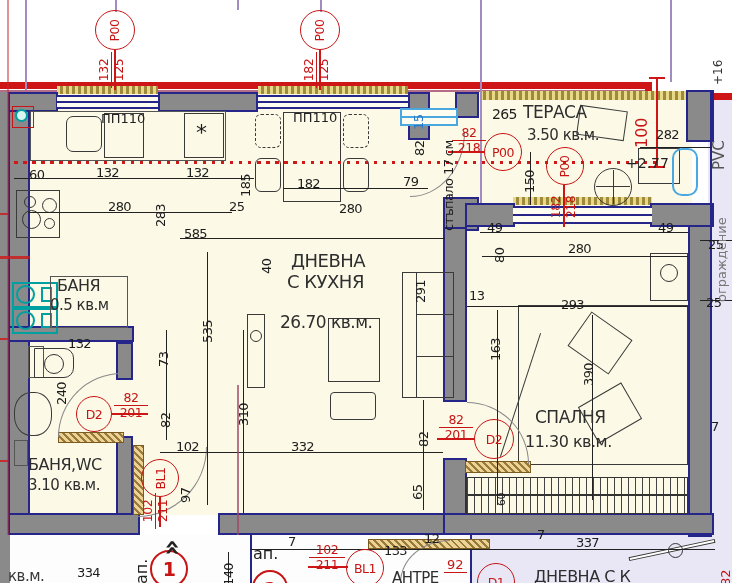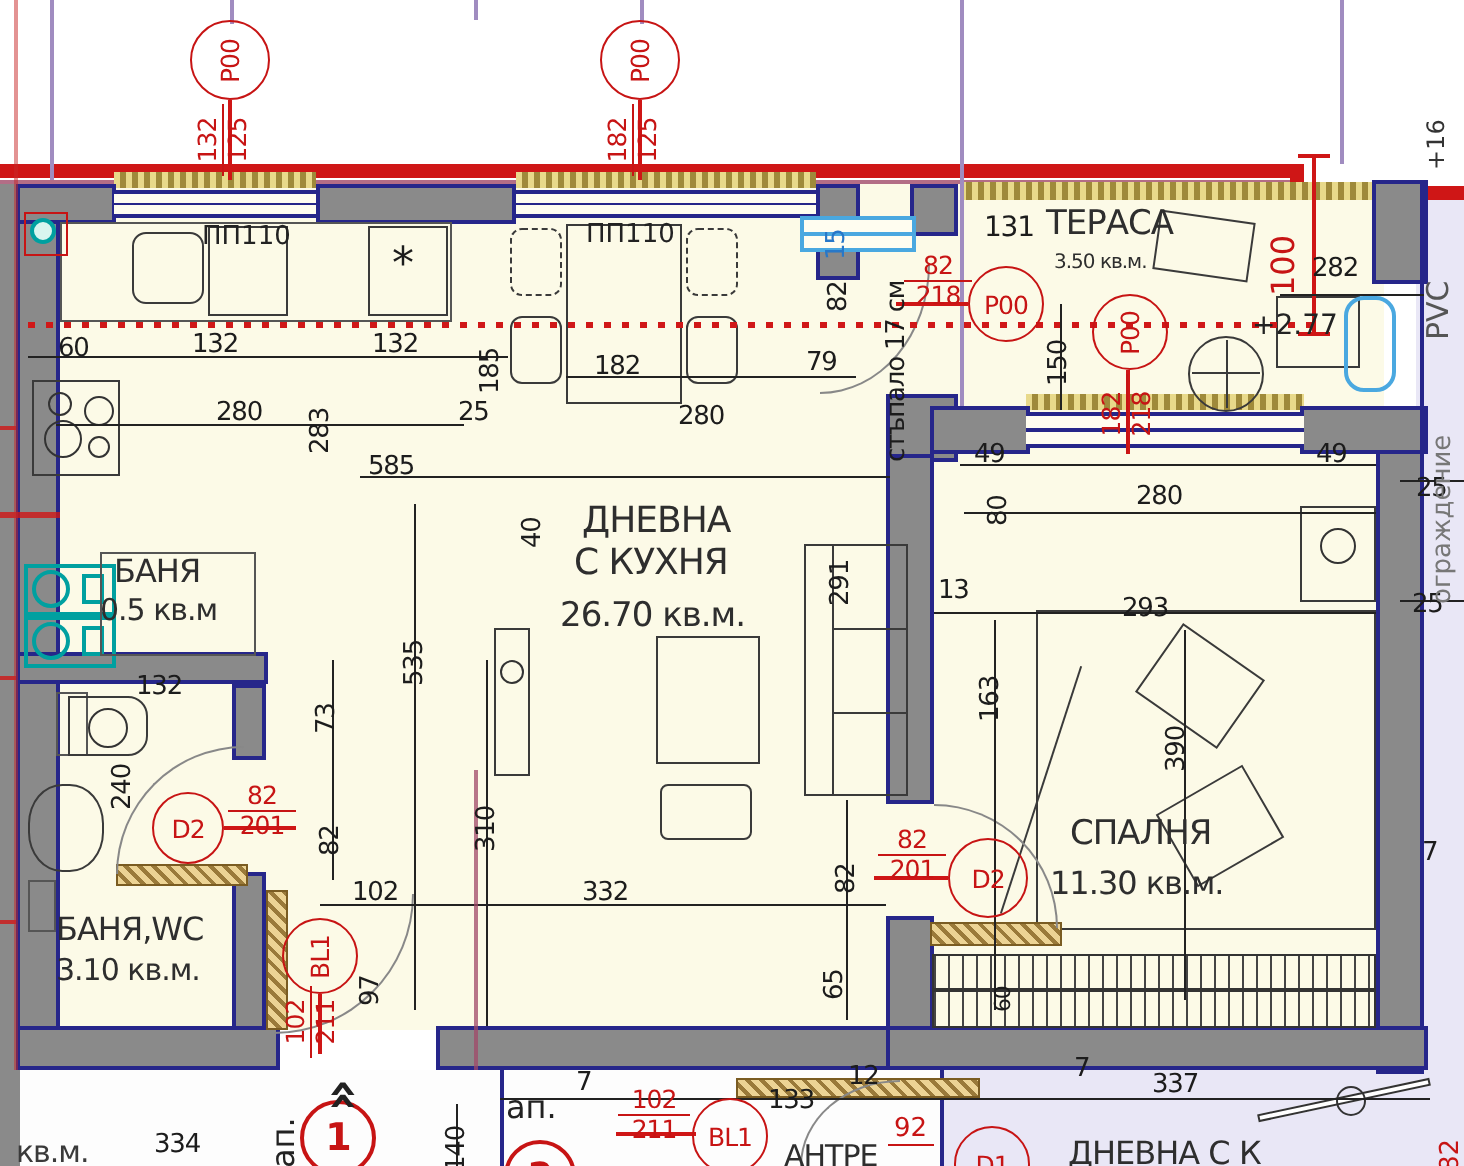--- a/index.html
+++ b/index.html
@@ -328,30 +328,30 @@
   <div class="t dim" style="left:288px;top:534px">7</div>
   <div class="t dim" style="left:576px;top:535px">337</div>
   <div class="t dim" style="left:384px;top:543px">133</div>
   <div class="t dim" style="left:424px;top:531px">12</div>
   <div class="t dim" style="left:537px;top:527px">7</div>
   <div class="t dim" style="left:77px;top:565px">334</div>
   <div class="t dim rot" style="left:495px;top:506px;font-size:11px">60</div>
 
   <div class="t rm" style="left:291px;top:250px;font-size:18px">ДНЕВНА</div>
   <div class="t rm" style="left:287px;top:271px;font-size:18px">С КУХНЯ</div>
-  <div class="t rm" style="left:280px;top:298px">26.70 кв.м.</div>
+  <div class="t rm" style="left:280px;top:312px">26.70 кв.м.</div>
   <div class="t rm" style="left:57px;top:276px;font-size:16px">БАНЯ</div>
   <div class="t rm" style="left:50px;top:296px;font-size:15px">0.5 кв.м</div>
   <div class="t rm" style="left:28px;top:455px;font-size:16px">БАНЯ,WC</div>
   <div class="t rm" style="left:28px;top:476px;font-size:15px">3.10 кв.м.</div>
   <div class="t rm" style="left:535px;top:407px">СПАЛНЯ</div>
   <div class="t rm" style="left:525px;top:432px;font-size:16px">11.30 кв.м.</div>
-  <div class="t dim" style="left:492px;top:106px;font-size:14px">131</div>
+  <div class="t dim" style="left:492px;top:106px;font-size:14px">265</div>
   <div class="t rm" style="left:523px;top:102px">ТЕРАСА</div>
-  <div class="t rm" style="left:527px;top:126px;font-size:10px">3.50 кв.м.</div>
+  <div class="t rm" style="left:527px;top:126px;font-size:15px">3.50 кв.м.</div>
   <div class="t rm" style="left:8px;top:567px;font-size:15px;color:#3a3a3a">кв.м.</div>
   <div class="t rm" style="left:392px;top:569px;font-size:15px">АНТРЕ</div>
   <div class="t rm" style="left:534px;top:567px;font-size:16px">ДНЕВНА С К</div>
 
   <div class="t dim rot" style="left:441px;top:231px">стъпало 17 см</div>
   <div class="t rot" style="left:710px;top:170px;font-size:15px;color:#555">PVC</div>
   <div class="t rot" style="left:714px;top:302px;font-size:13px;color:#777">ограждение</div>
   <div class="t" style="left:626px;top:155px;font-size:14px;color:#222">+2.77</div>
   <div class="t rot" style="left:711px;top:85px;font-size:12px;color:#333">+16</div>
   <div class="t" style="left:101px;top:111px;font-size:13px;color:#222">ПП110</div>

